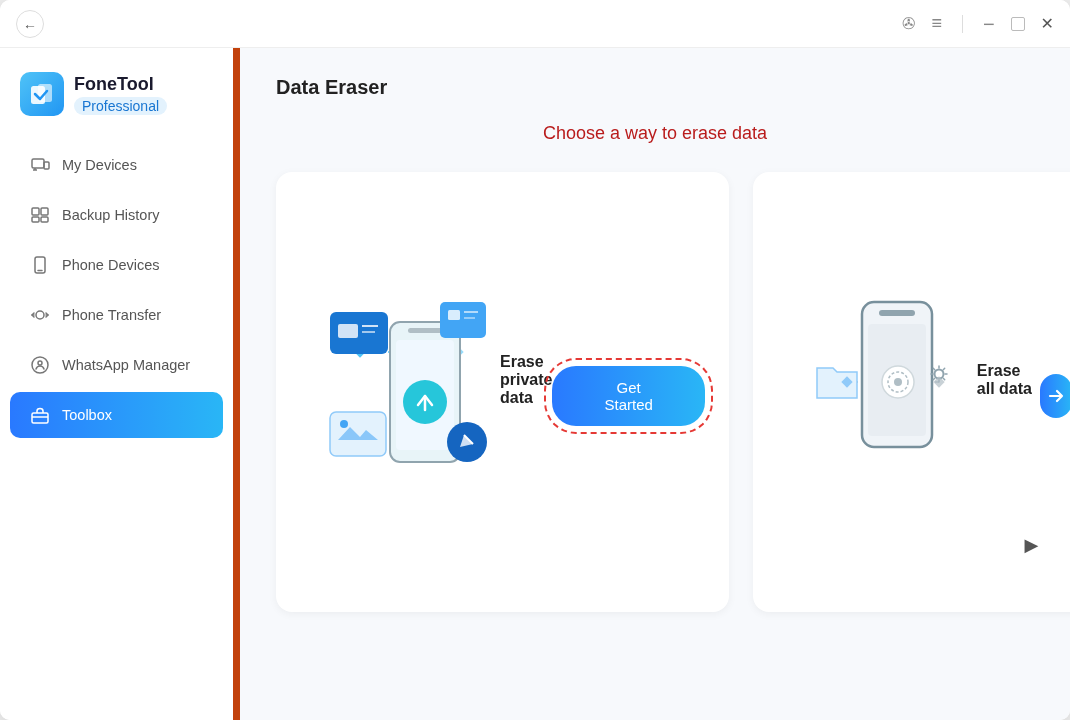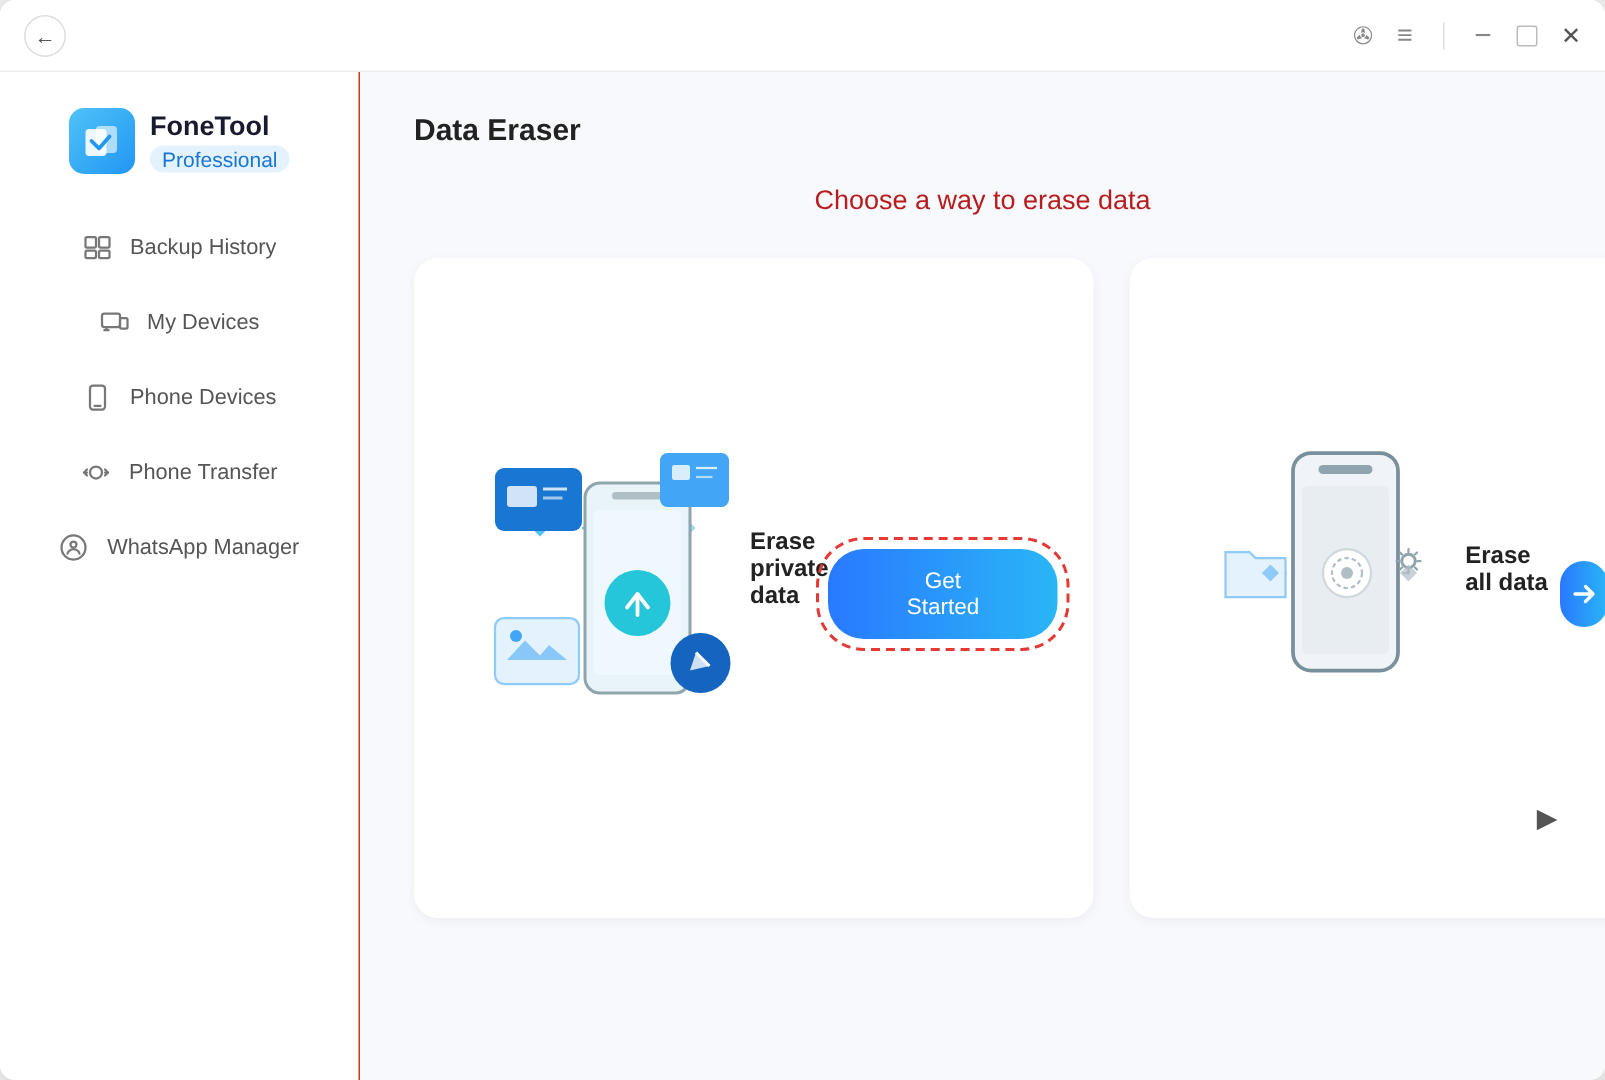--- a/index.html
+++ b/index.html
@@ -74,26 +74,25 @@
     }
     .content-area {
       display: flex;
       flex: 1;
       overflow: hidden;
     }
     
     .sidebar {
       width: 240px;
       background: #fff;
-      border-right: 1px solid #c2410c;
+      border-right: 7px solid #c2410c;
       display: flex;
       flex-direction: column;
       padding-top: 16px;
       flex-shrink: 0;
-      align-items: center;
     }
     .brand {
       display: flex;
       align-items: center;
       gap: 10px;
       padding: 8px 20px 24px 20px;
     }
     .brand-logo {
       width: 44px;
       height: 44px;
@@ -271,44 +270,44 @@
         </div>
         <div class="brand-text">
           <span class="brand-name">FoneTool</span>
           <span class="brand-badge">Professional</span>
         </div>
       </div>
 
       <div class="nav-item">
         <span class="nav-icon">
           <svg width="20" height="20" viewBox="0 0 20 20" fill="none">
+            <rect x="2" y="4" width="12" height="9" rx="1.5" stroke="#777" stroke-width="1.5" fill="none"></rect>
+            <rect x="14" y="7" width="5" height="7" rx="1" stroke="#777" stroke-width="1.5" fill="none"></rect>
+            <line x1="5" y1="13" x2="5" y2="15" stroke="#777" stroke-width="1.5"></line>
+            <line x1="3" y1="15" x2="7" y2="15" stroke="#777" stroke-width="1.5"></line>
+          </svg>
+        </span>
+        <span>My Devices</span>
+      </div>
+
+      <div class="nav-item">
+        <span class="nav-icon">
+          <svg width="20" height="20" viewBox="0 0 20 20" fill="none">
             <rect x="2" y="3" width="7" height="7" rx="1" stroke="#777" stroke-width="1.5" fill="none"></rect>
             <rect x="11" y="3" width="7" height="7" rx="1" stroke="#777" stroke-width="1.5" fill="none"></rect>
             <rect x="2" y="12" width="7" height="5" rx="1" stroke="#777" stroke-width="1.5" fill="none"></rect>
             <rect x="11" y="12" width="7" height="5" rx="1" stroke="#777" stroke-width="1.5" fill="none"></rect>
           </svg>
         </span>
         <span>Backup History</span>
       </div>
 
       <div class="nav-item">
         <span class="nav-icon">
           <svg width="20" height="20" viewBox="0 0 20 20" fill="none">
-            <rect x="2" y="4" width="12" height="9" rx="1.5" stroke="#777" stroke-width="1.5" fill="none"></rect>
-            <rect x="14" y="7" width="5" height="7" rx="1" stroke="#777" stroke-width="1.5" fill="none"></rect>
-            <line x1="5" y1="13" x2="5" y2="15" stroke="#777" stroke-width="1.5"></line>
-            <line x1="3" y1="15" x2="7" y2="15" stroke="#777" stroke-width="1.5"></line>
-          </svg>
-        </span>
-        <span>My Devices</span>
-      </div>
-
-      <div class="nav-item">
-        <span class="nav-icon">
-          <svg width="20" height="20" viewBox="0 0 20 20" fill="none">
             <rect x="5" y="2" width="10" height="16" rx="2" stroke="#777" stroke-width="1.5" fill="none"></rect>
             <line x1="8" y1="15.5" x2="12" y2="15.5" stroke="#777" stroke-width="1.5" stroke-linecap="round"></line>
           </svg>
         </span>
         <span>Phone Devices</span>
       </div>
 
       <div class="nav-item">
         <span class="nav-icon">
           <svg width="20" height="20" viewBox="0 0 20 20" fill="none">
@@ -325,20 +324,30 @@
         <span class="nav-icon">
           <svg width="20" height="20" viewBox="0 0 20 20" fill="none">
             <circle cx="10" cy="10" r="8" stroke="#777" stroke-width="1.5" fill="none"></circle>
             <path d="M6 14 C6 14 7 11 10 11 C13 11 14 14 14 14" stroke="#777" stroke-width="1.5" stroke-linecap="round" fill="none"></path>
             <circle cx="10" cy="8" r="2" stroke="#777" stroke-width="1.5" fill="none"></circle>
           </svg>
         </span>
         <span>WhatsApp Manager</span>
       </div>
 
+      <div class="nav-item active">
+        <span class="nav-icon">
+          <svg width="20" height="20" viewBox="0 0 20 20" fill="none">
+            <rect x="2" y="8" width="16" height="10" rx="1.5" stroke="white" stroke-width="1.5" fill="none"></rect>
+            <path d="M7 8 V6 C7 4.5 8 3.5 10 3.5 C12 3.5 13 4.5 13 6 V8" stroke="white" stroke-width="1.5" fill="none"></path>
+            <line x1="2" y1="12" x2="18" y2="12" stroke="white" stroke-width="1.5"></line>
+          </svg>
+        </span>
+        <span>Toolbox</span>
+      </div>
     </div>
 
     <div class="main">
       <h2 class="page-title">Data Eraser</h2>
       <p class="section-heading">Choose a way to erase data</p>
 
       <div class="cards-row">
 
         <div class="card">
           <div class="card-illustration">

